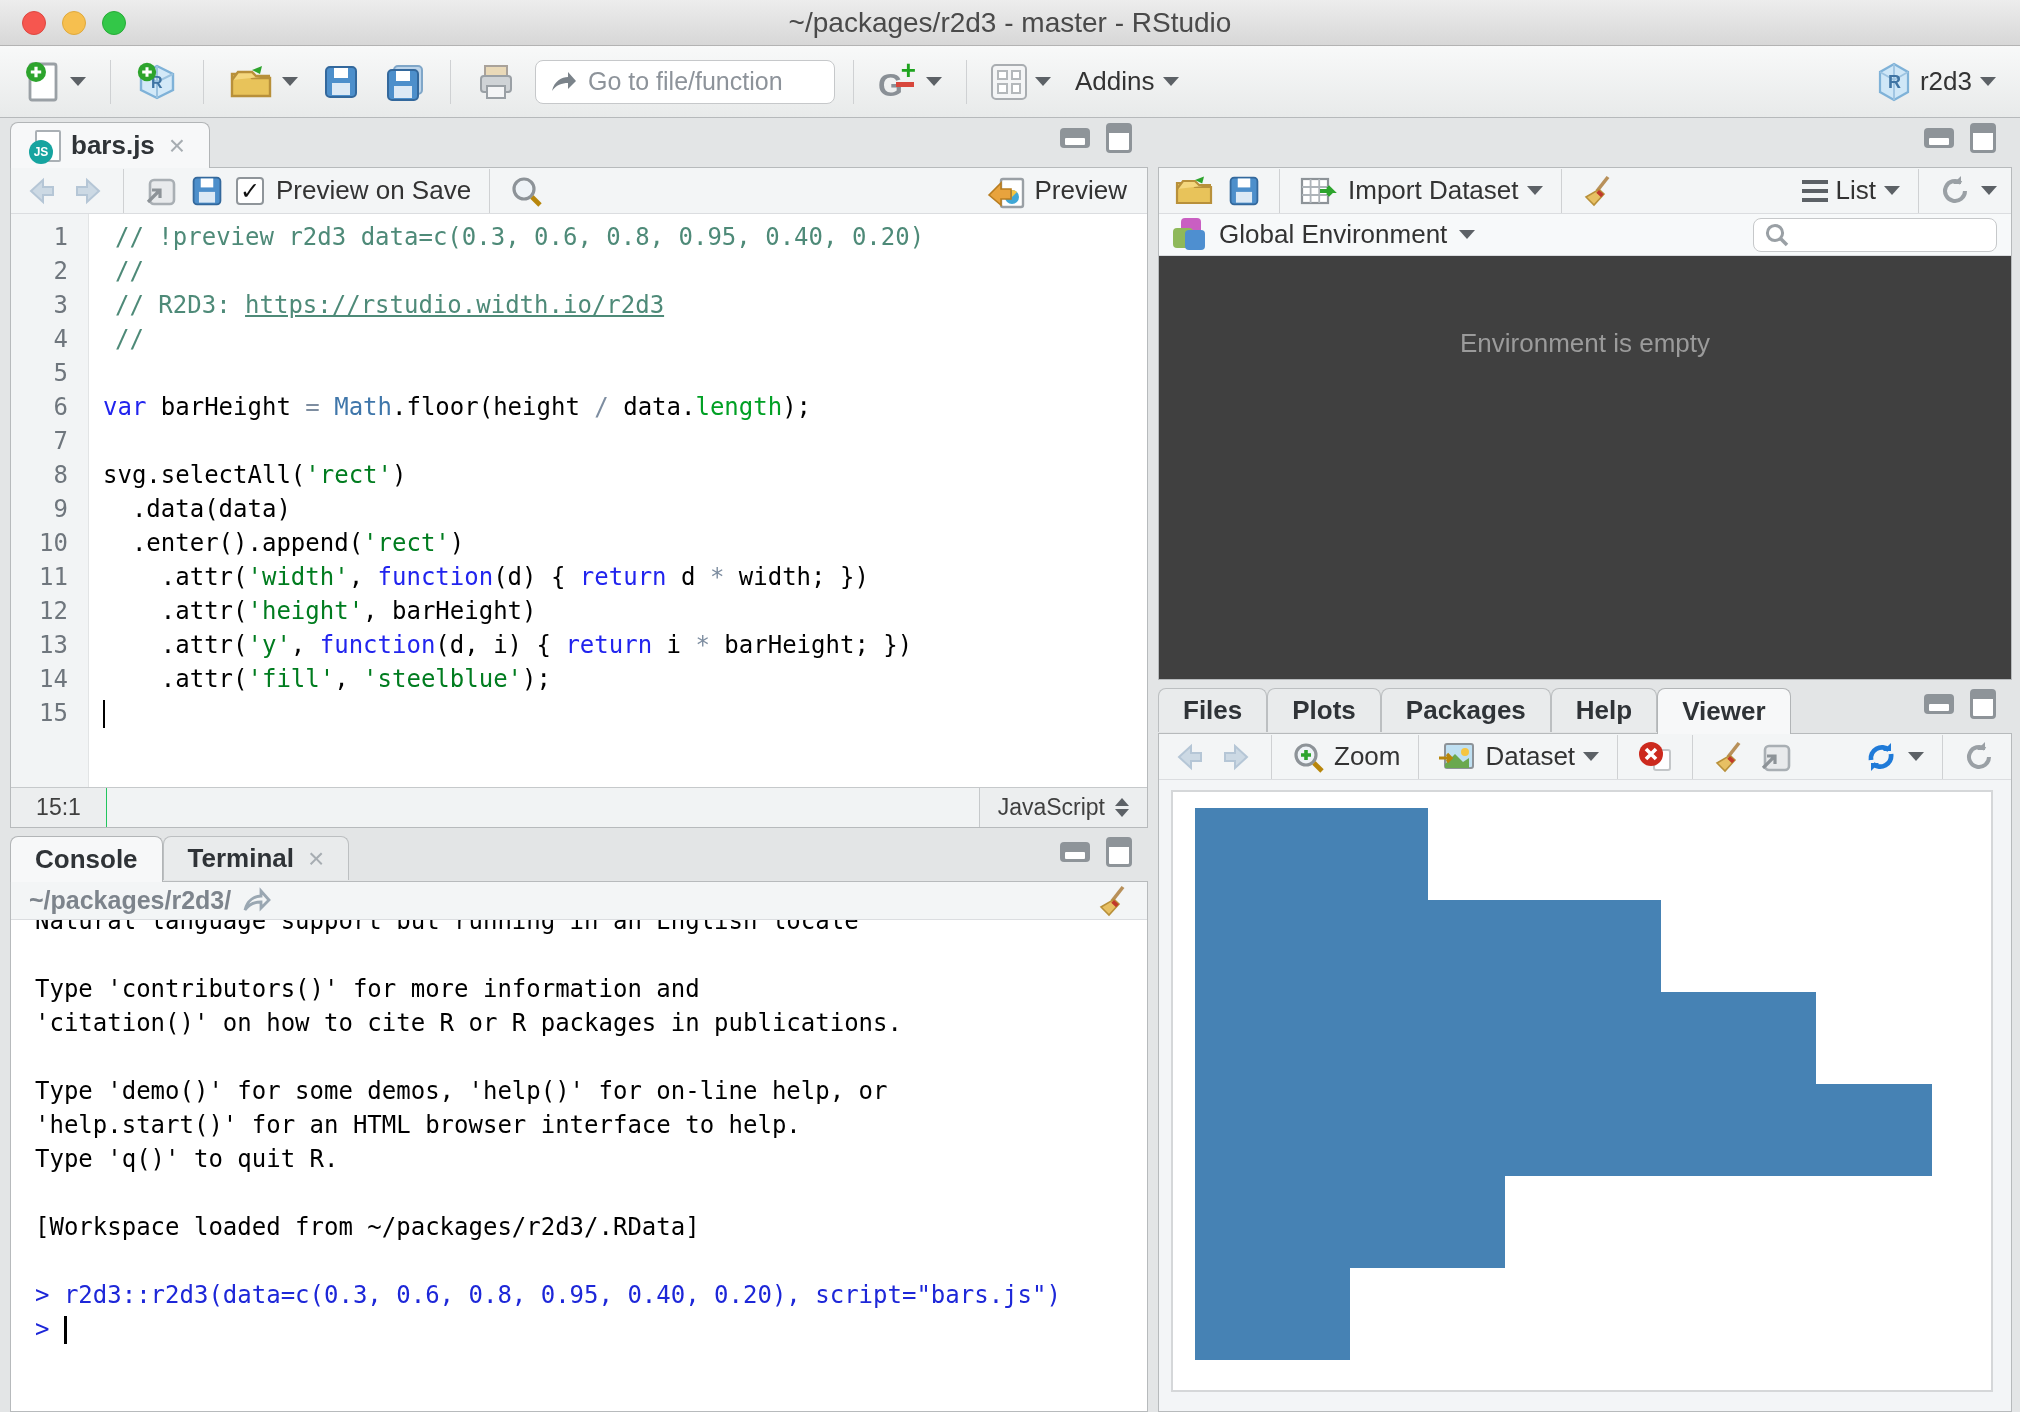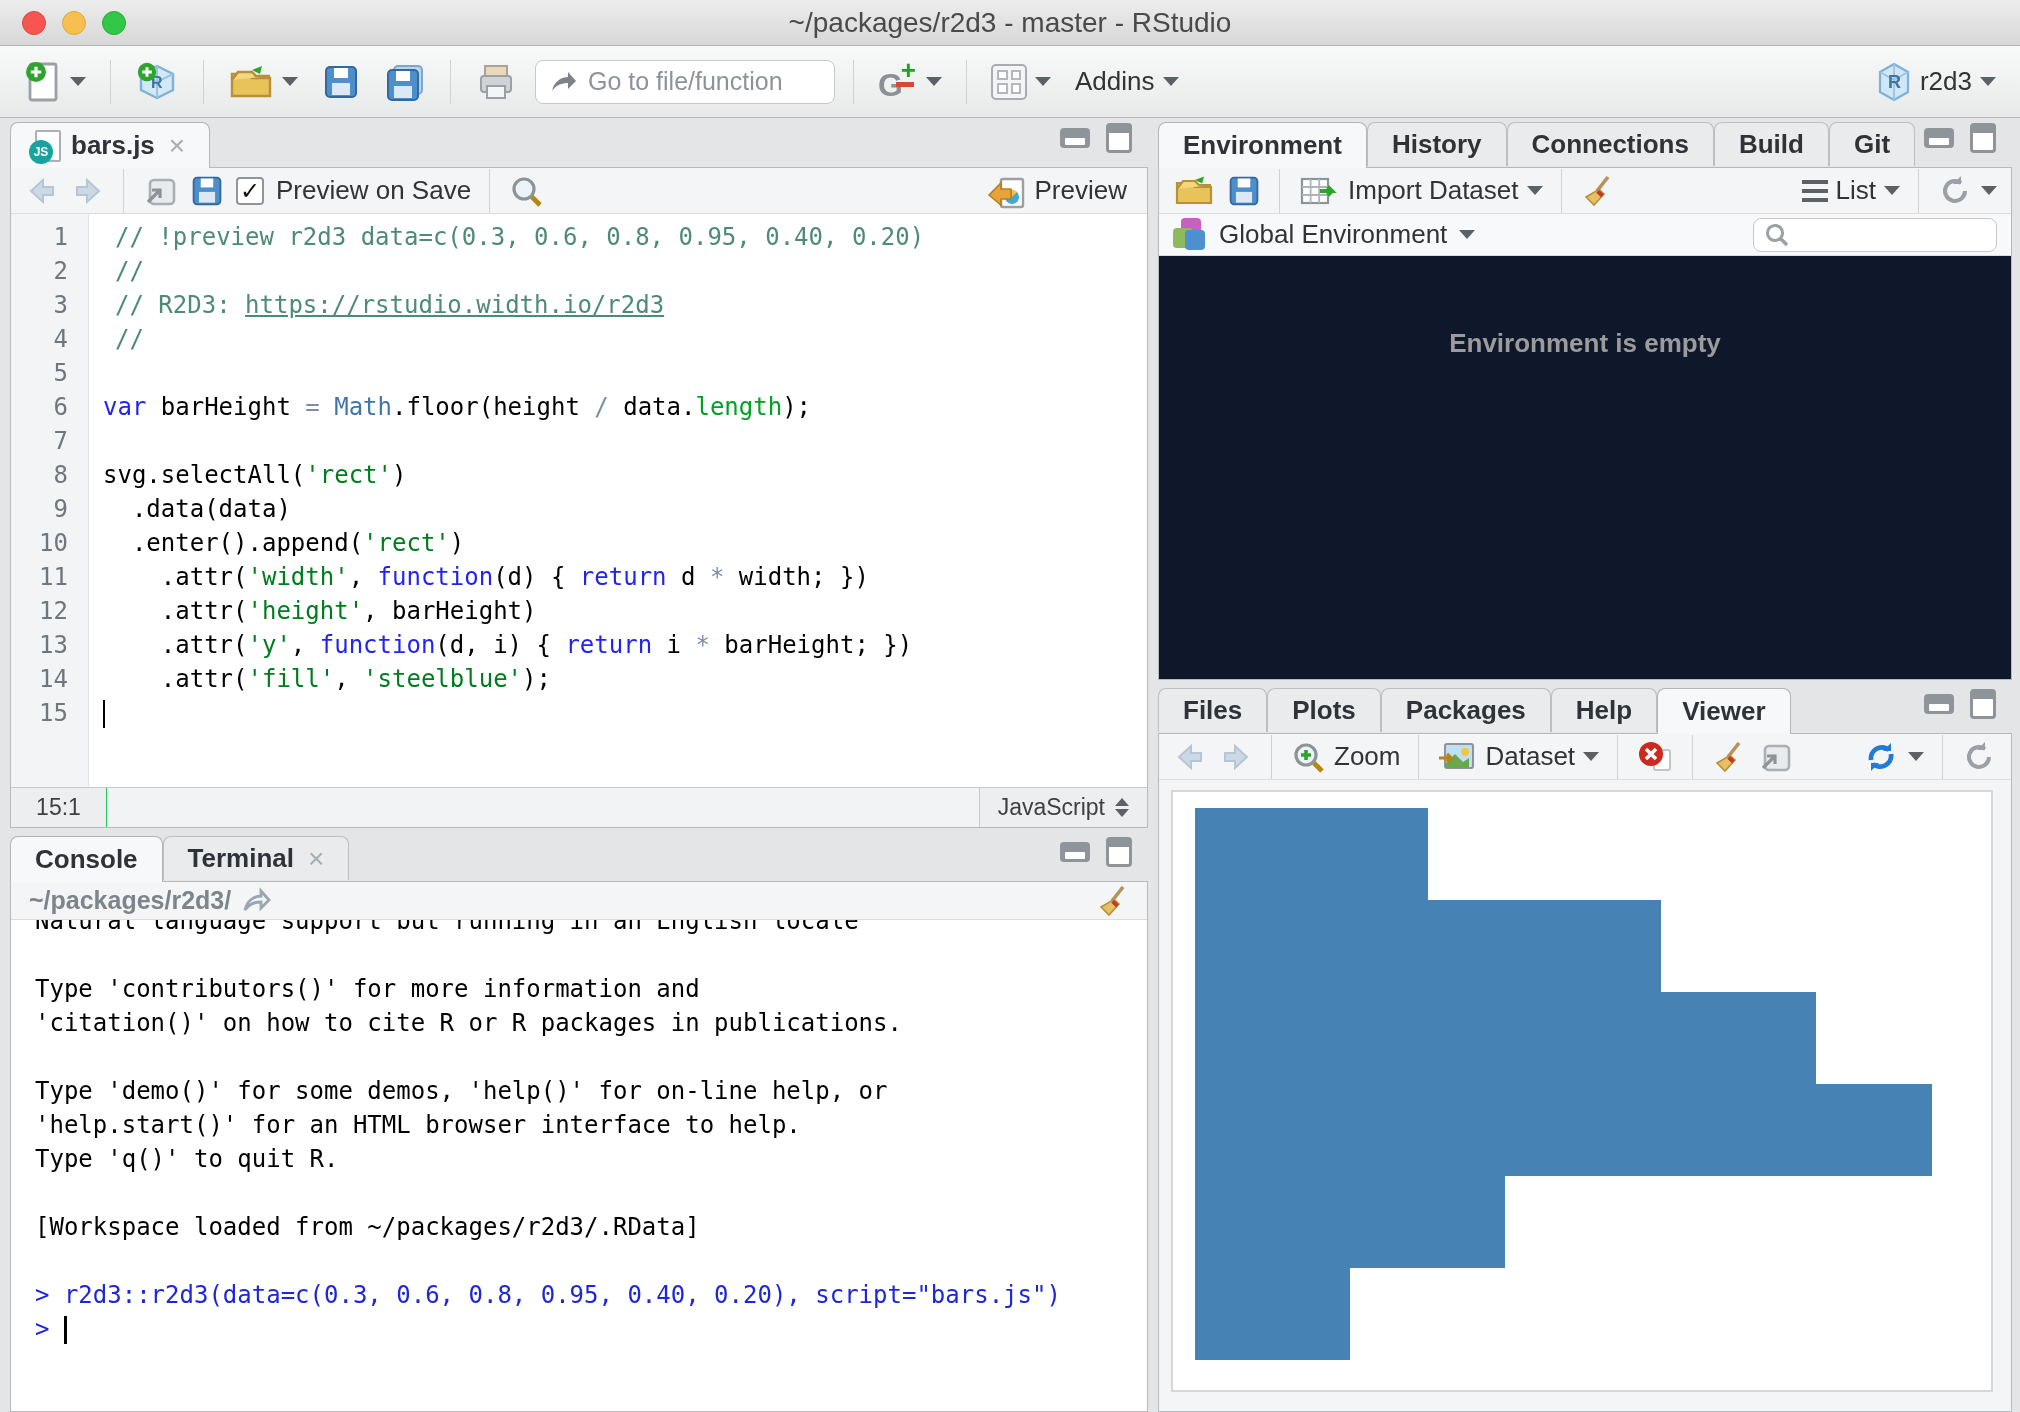--- a/index.html
+++ b/index.html
@@ -114,21 +114,21 @@
   .console-line.command, .console-line.prompt { color:#1d27d8; }
   .console-caret { display:inline-block; width:3px; height:28px; background:#000; vertical-align:middle; }
 
   
   .env-subrow { height:42px; flex:none; background:#f7f9fa; border-bottom:1px solid #dbdde0;
                 display:flex; align-items:center; gap:12px; padding:0 14px; }
   .env-scope { font-size:26px; color:#333; }
   .env-search { margin-left:auto; width:244px; height:34px; background:#fff; border:1px solid #c6c8ca; border-radius:8px;
                 display:flex; align-items:center; gap:6px; padding:0 10px; }
   .env-search input { border:none; outline:none; width:180px; font-size:24px; background:transparent; }
-  .env-body { flex:1; background:#0f172a; display:flex; justify-content:center;font-weight:bold; }
+  .env-body { flex:1; background:#404040; display:flex; justify-content:center; }
   .env-empty { margin-top:72px; font-size:26px; color:#9b9b9b; }
   .stack-icon { position:relative; width:34px; height:34px; }
   .stack-icon i { position:absolute; width:20px; height:20px; border-radius:4px; display:block; }
   .stack-icon .s1 { background:#c95fc2; left:8px; top:0; }
   .stack-icon .s2 { background:#8fb95a; left:0; top:10px; }
   .stack-icon .s3 { background:#4e8fd0; left:12px; top:12px; }
 
   
   .viewer-body { flex:1; min-height:0; background:#f3f5f7; position:relative; }
   .chart-box { position:absolute; left:12px; right:18px; top:10px; bottom:19px;
@@ -406,37 +406,20 @@
             </div>
         </div>
       </div>
     </section>
   </div>
 
   <div class="col-right">
 
     <section class="pane pane-env">
       <div class="tabstrip">
-        <div style="display:flex">
-            <div class="tab active">
-              <span>Environment</span>
-            </div>
-            <div class="tab">
-              <span>History</span>
-            </div>
-            <div class="tab">
-              <span>Connections</span>
-            </div>
-            <div class="tab">
-              <span>Build</span>
-            </div>
-            <div class="tab">
-              <span>Git</span>
-            </div>
-          </div>
         <div class="winbtns">
           <span class="pane-min"></span>
           <span class="pane-max"></span>
         </div>
       </div>
       <div class="pane-chrome">
         <div class="pane-toolbar">
           <svg class="ico" width="42" height="36" viewBox="0 0 21 18">
             <path d="M2 5h7l2 2h8v8H2z" fill="#e8c35a" stroke="#b8903a" stroke-width="1.1"></path>
             <path d="M2 8l3-4h6l2 2h6" fill="#f4d77e" stroke="#b8903a" stroke-width="1.1"></path>

